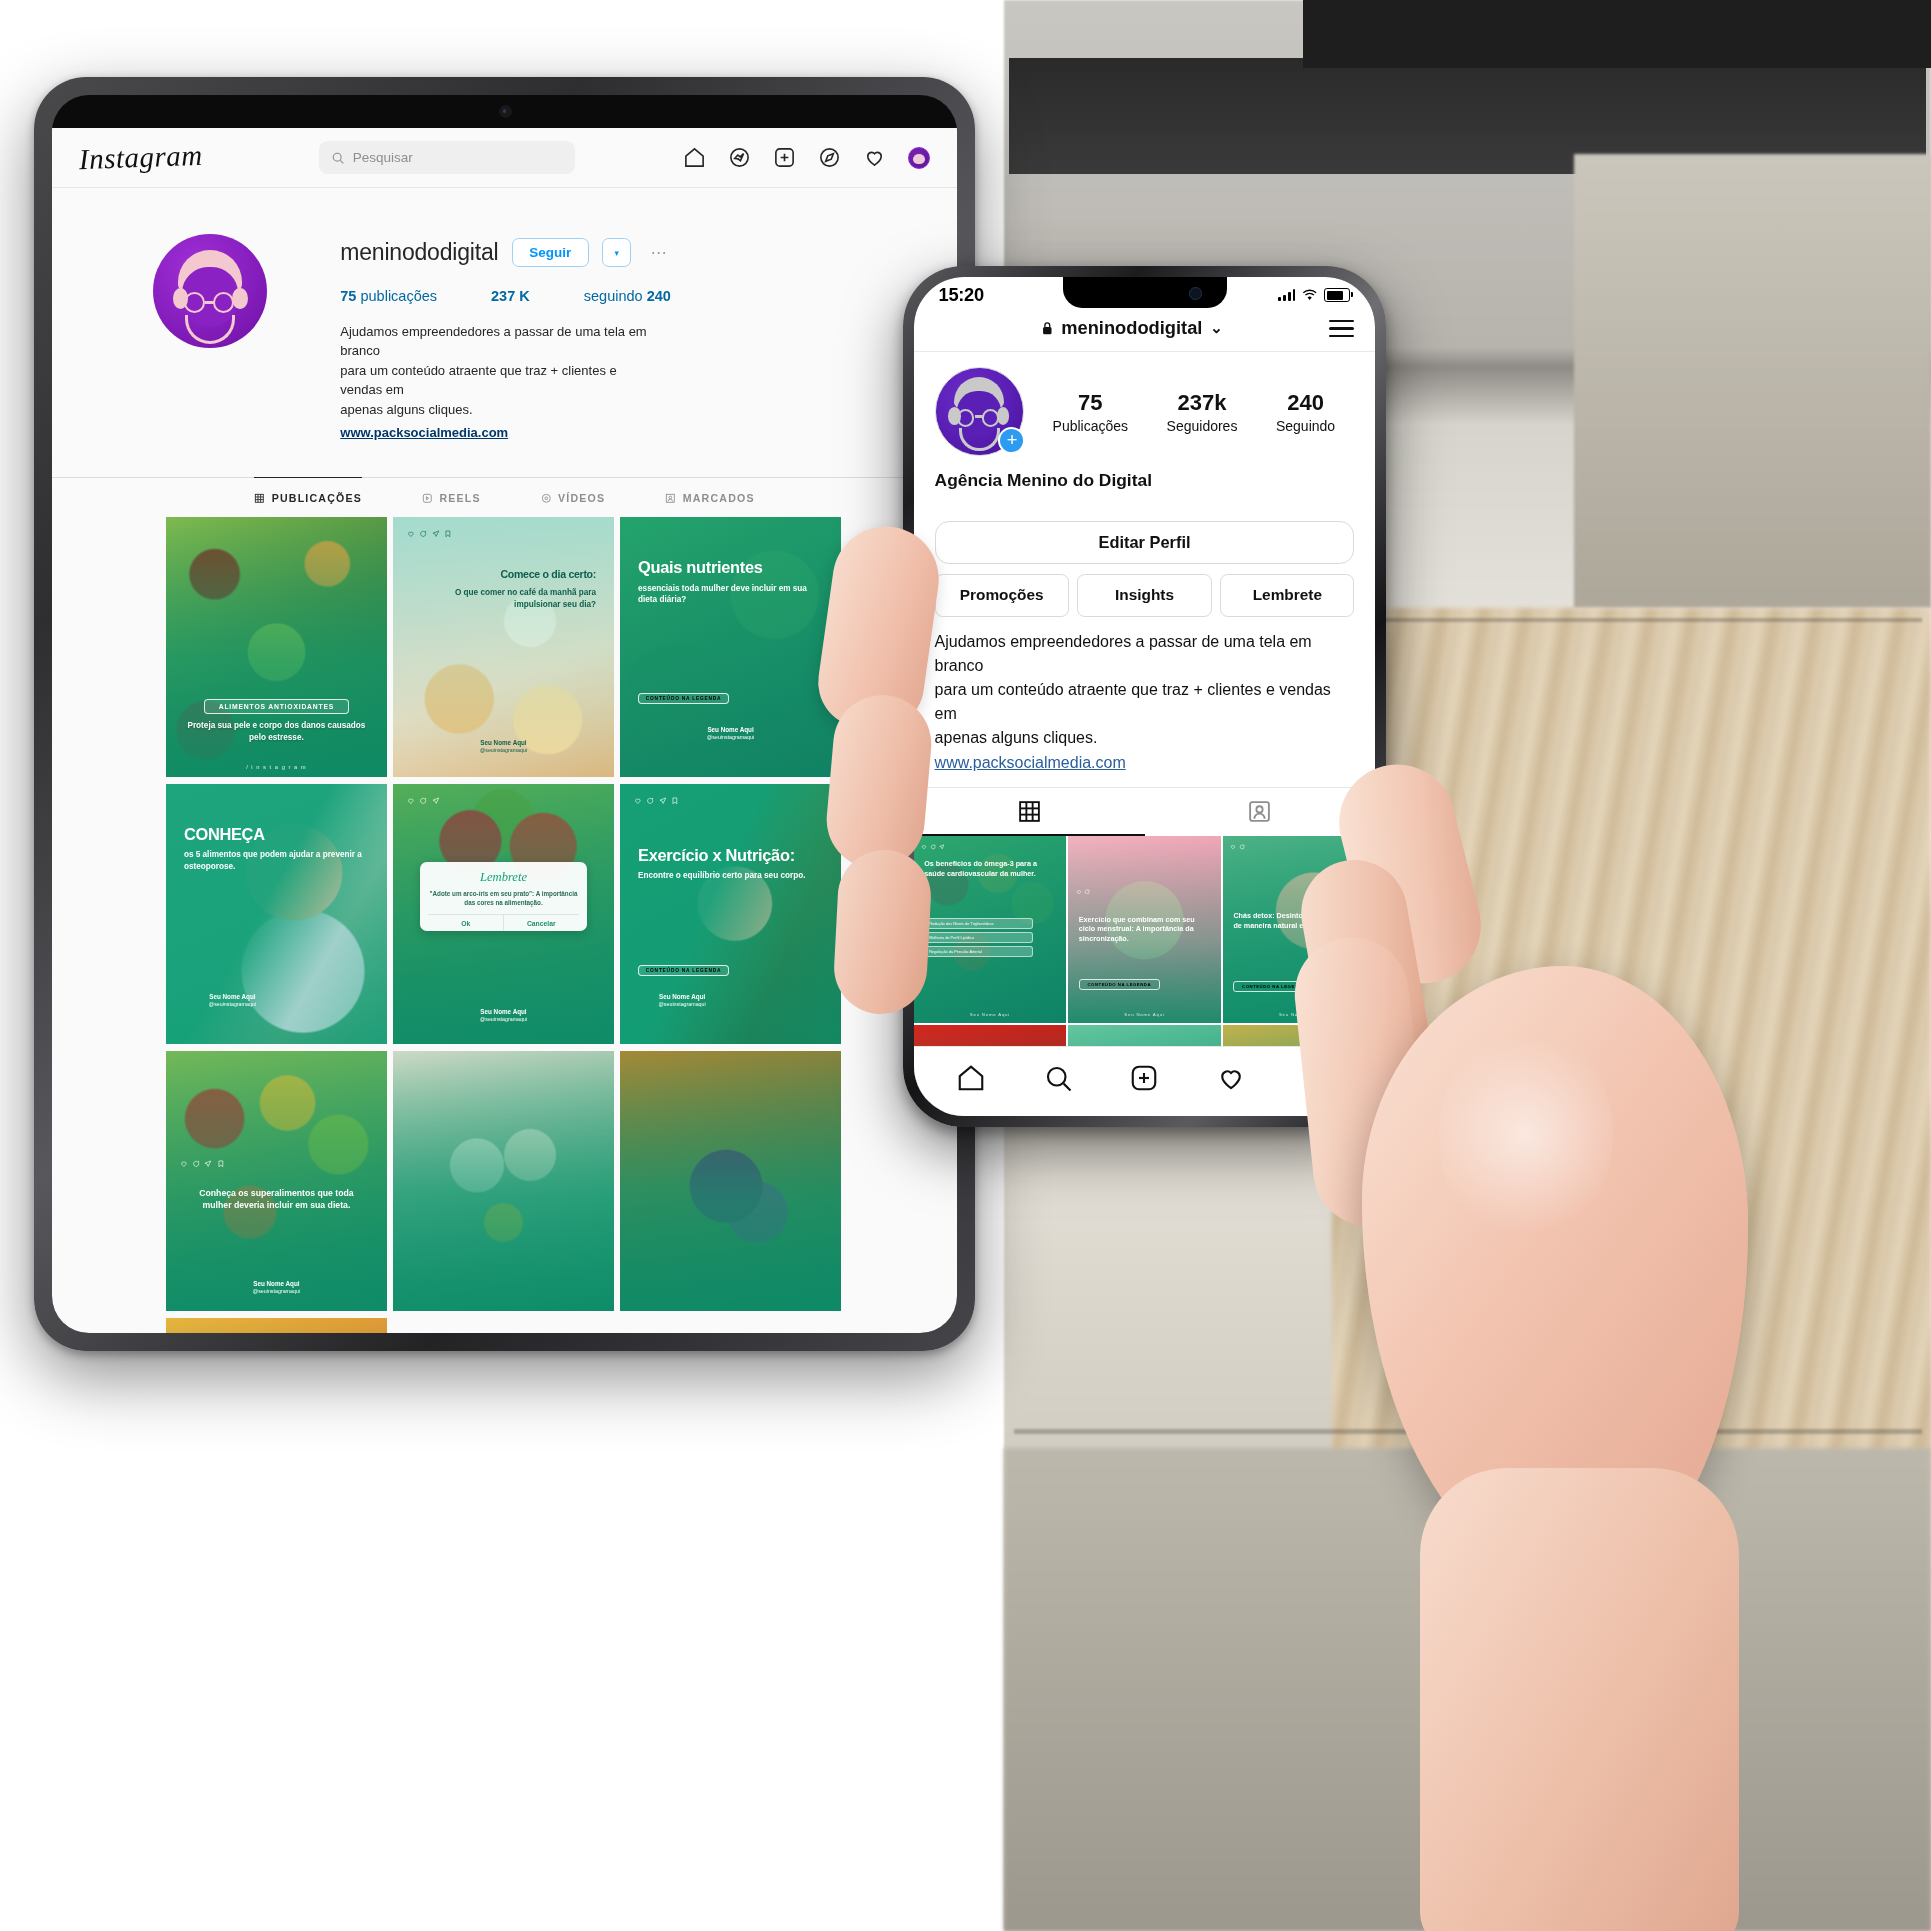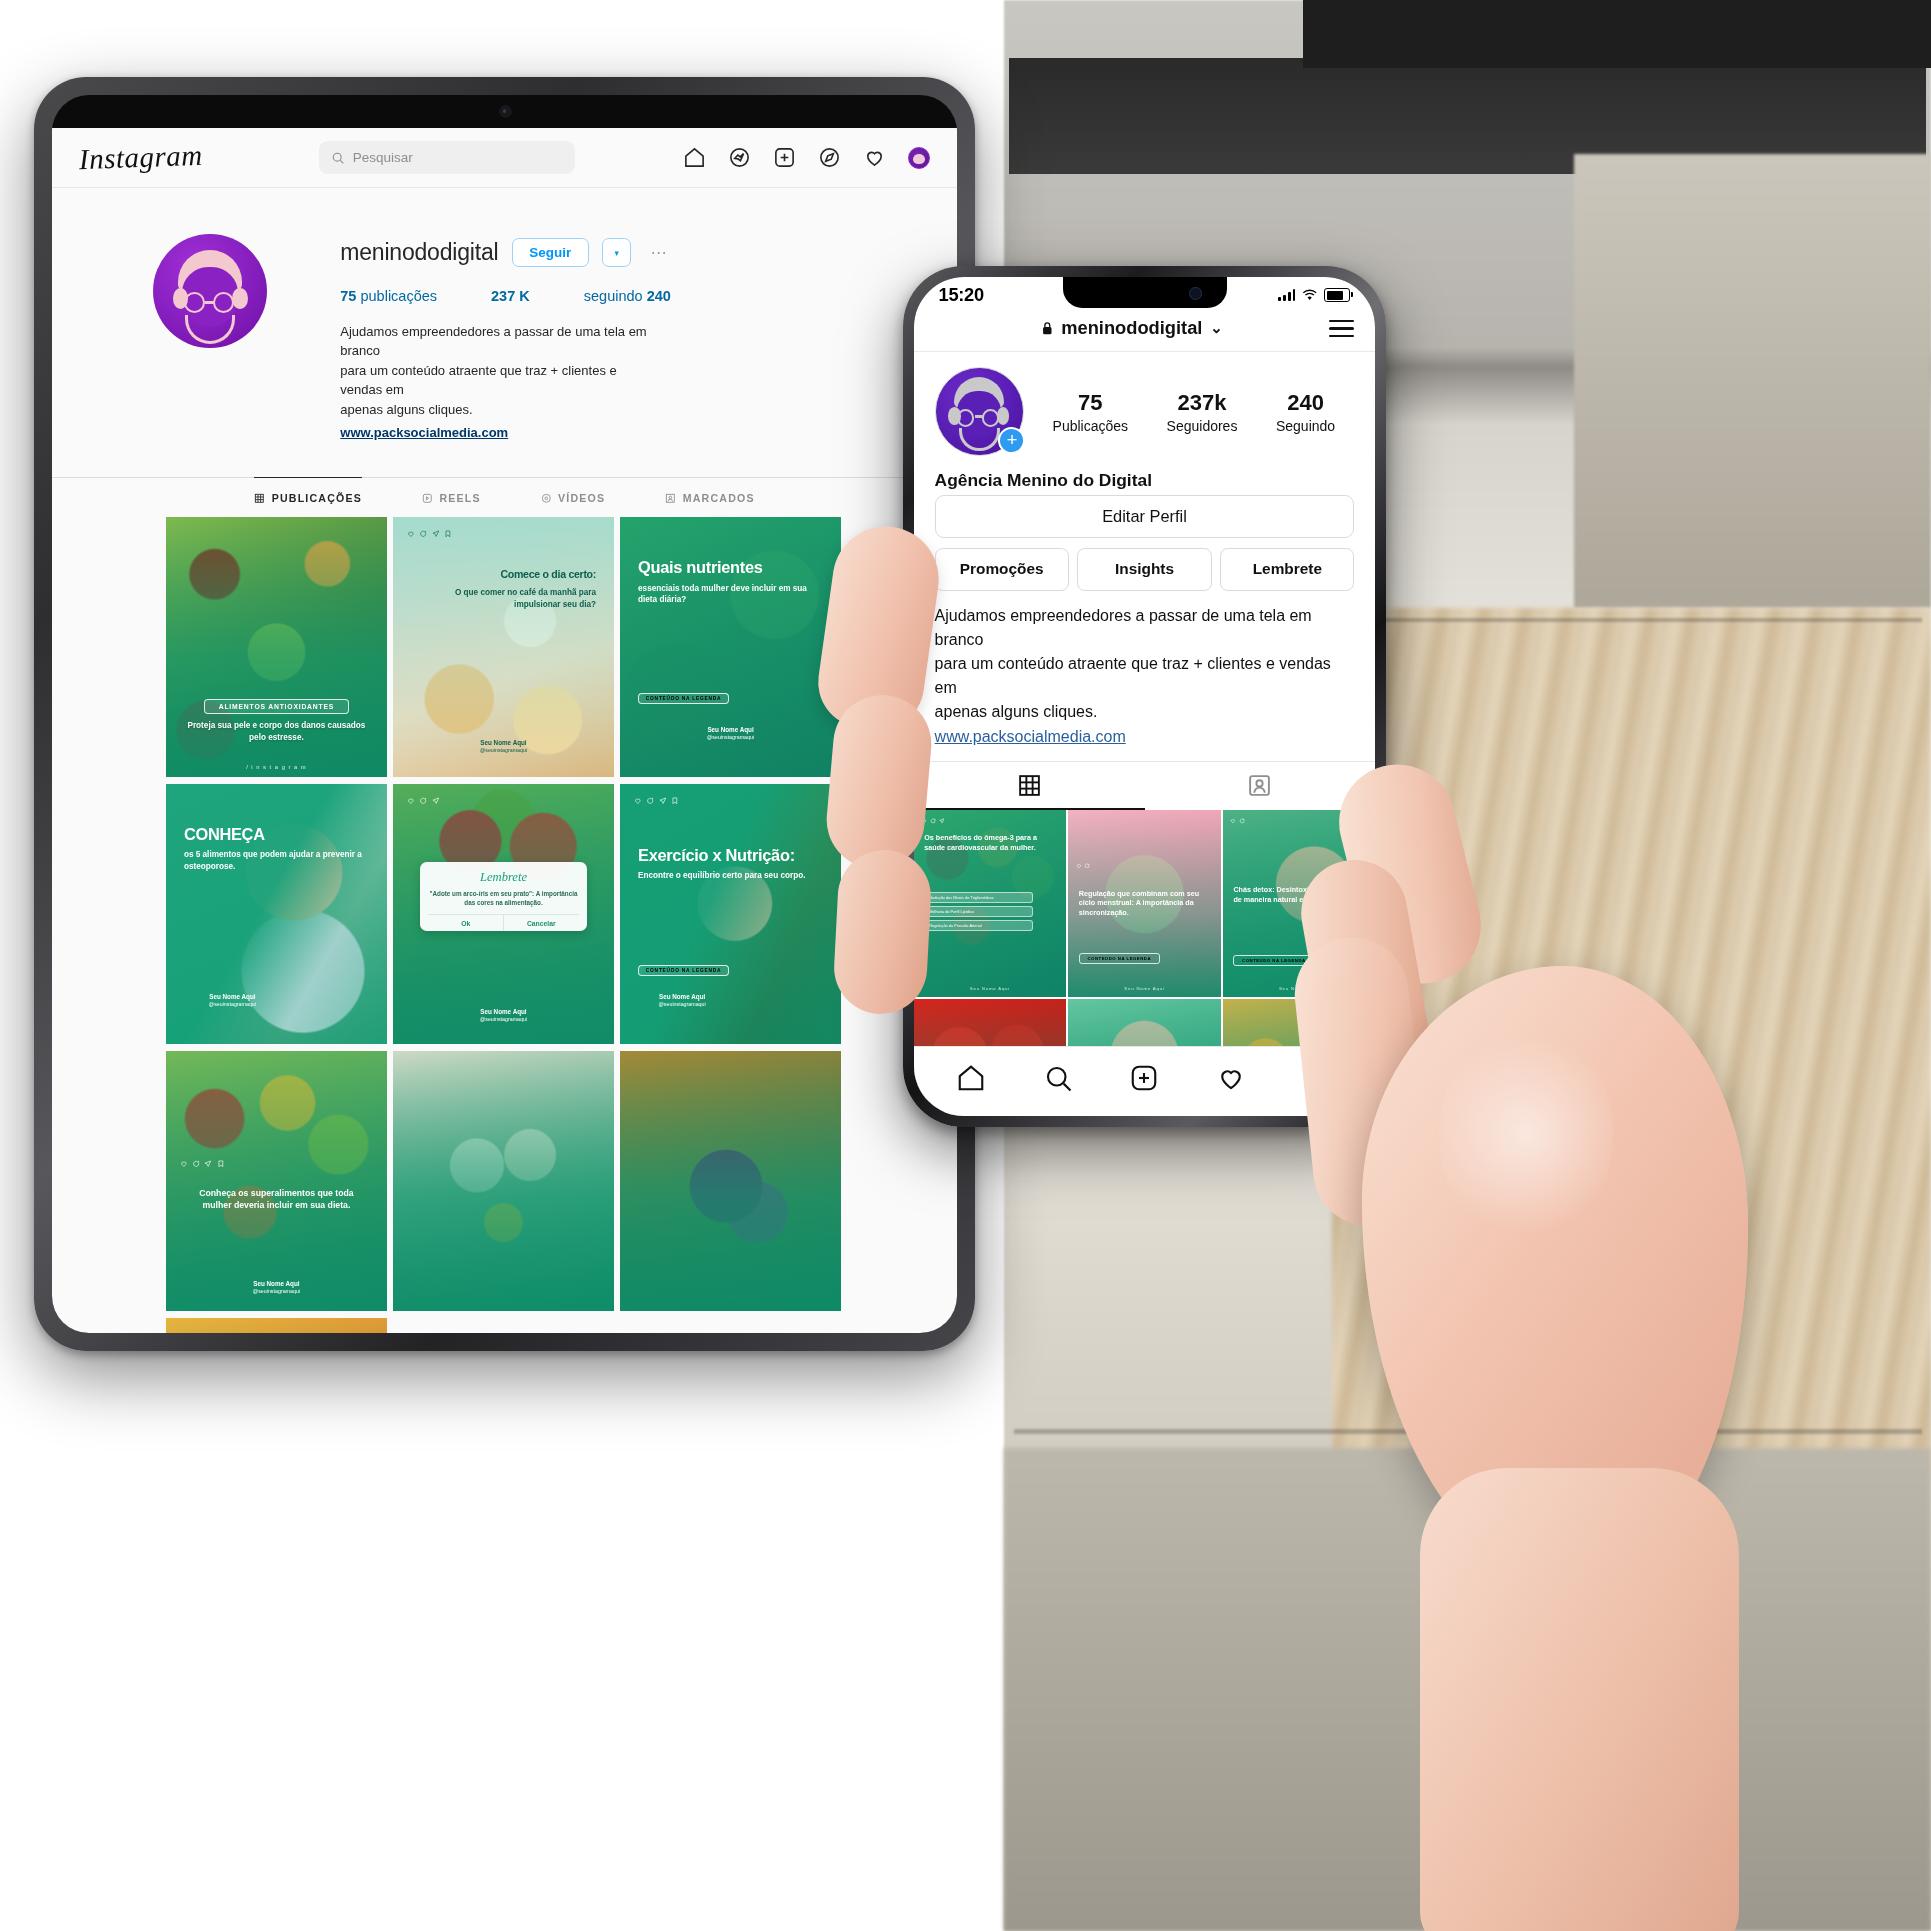--- a/index.html
+++ b/index.html
@@ -264,22 +264,22 @@
     background:#2d9bf0;border:2.9px solid #fff;box-sizing:border-box;
     display:flex;align-items:center;justify-content:center;color:#fff;font-size:18.3px;line-height:1;font-weight:400;
   }
   .ph-stats{display:flex;flex:1;justify-content:space-around;padding-left:9.7px;}
   .ph-stat{text-align:center;}
   .ph-stat .n{font-size:22px;font-weight:700;color:#111;}
   .ph-stat .l{font-size:14px;color:#111;margin-top:1.9px;}
 
   .ph-name{padding:13.5px 21px 0;font-size:17.4px;font-weight:700;color:#111;}
   .ph-editbtn{
-    margin:4px 21px 0;height:41px;border:1px solid #dadada;border-radius:9px;background:#fff;
-    display:flex;align-items:center;justify-content:center;font-size:16.4px;font-weight:400;color:#111;cursor:pointer;
+    margin:30px 21px 0;height:41px;border:1px solid #dadada;border-radius:14px;background:#fff;
+    display:flex;align-items:center;justify-content:center;font-size:16.4px;font-weight:700;color:#111;cursor:pointer;
   }
   .ph-actions{display:flex;gap:8.7px;margin:9.7px 21px 0;}
   .ph-act{
     flex:1;height:41px;border:1px solid #dadada;border-radius:7.7px;background:#fff;
     display:flex;align-items:center;justify-content:center;font-size:15.4px;font-weight:700;color:#111;cursor:pointer;
   }
   .ph-bio{padding:13.5px 21px 0;font-size:16px;line-height:1.5;color:#111;}
   .ph-link{display:block;padding:3.9px 21px 0;font-size:16px;color:#2a5e9e;}
   .ph-tabs{display:flex;margin-top:15.4px;border-top:1px solid #e6e6e6;}
   .ph-tab{flex:1;display:flex;align-items:center;justify-content:center;height:46px;cursor:pointer;}
@@ -763,21 +763,21 @@
             <div class="photo" style="background:radial-gradient(circle at 50% 45%,#f0c2b6 0 30%,transparent 31%),linear-gradient(160deg,#f4b9c4,#e87f9b);"></div>
             <div style="position:absolute;inset:0;background:linear-gradient(180deg,rgba(230,120,150,.10),rgba(16,150,112,.45) 55%,rgba(14,140,104,.92));"></div>
             <div class="picons" style="top:28%;">
               <svg width="5.8" height="5.8" viewBox="0 0 24 24" fill="none" stroke="#fff" stroke-width="2.5">
                     <path d="M12 20s-7-4.6-7-9.3A4 4 0 0 1 12 8a4 4 0 0 1 7 2.7C19 15.4 12 20 12 20z"></path>
                   </svg>
               <svg width="5.8" height="5.8" viewBox="0 0 24 24" fill="none" stroke="#fff" stroke-width="2.5">
                     <path d="M21 12a8 8 0 1 1-3.2-6.4L21 4l-1 4.4A8 8 0 0 1 21 12z"></path>
                   </svg>
             </div>
-            <div class="plead" style="top:42%;">Regulação que combinam com seu ciclo menstrual: A importância da sincronização.</div>
+            <div class="plead" style="top:42%;">Exercício que combinam com seu ciclo menstrual: A importância da sincronização.</div>
             <div style="position:absolute;left:7%;bottom:16%;"><span class="pbadge">CONTEÚDO NA LEGENDA</span></div>
             <div class="phandle">Seu Nome Aqui</div>
           </div>
             </div>
 
           <div class="pcell">
               <div class="inner">
             <div class="photo" style="background:radial-gradient(circle at 60% 40%,#f0c3a4 0 26%,transparent 27%),linear-gradient(160deg,#62b88a,#17956e);"></div>
             <div style="position:absolute;inset:0;background:linear-gradient(180deg,rgba(18,160,120,.25),rgba(14,140,104,.85));"></div>
             <div class="picons">

